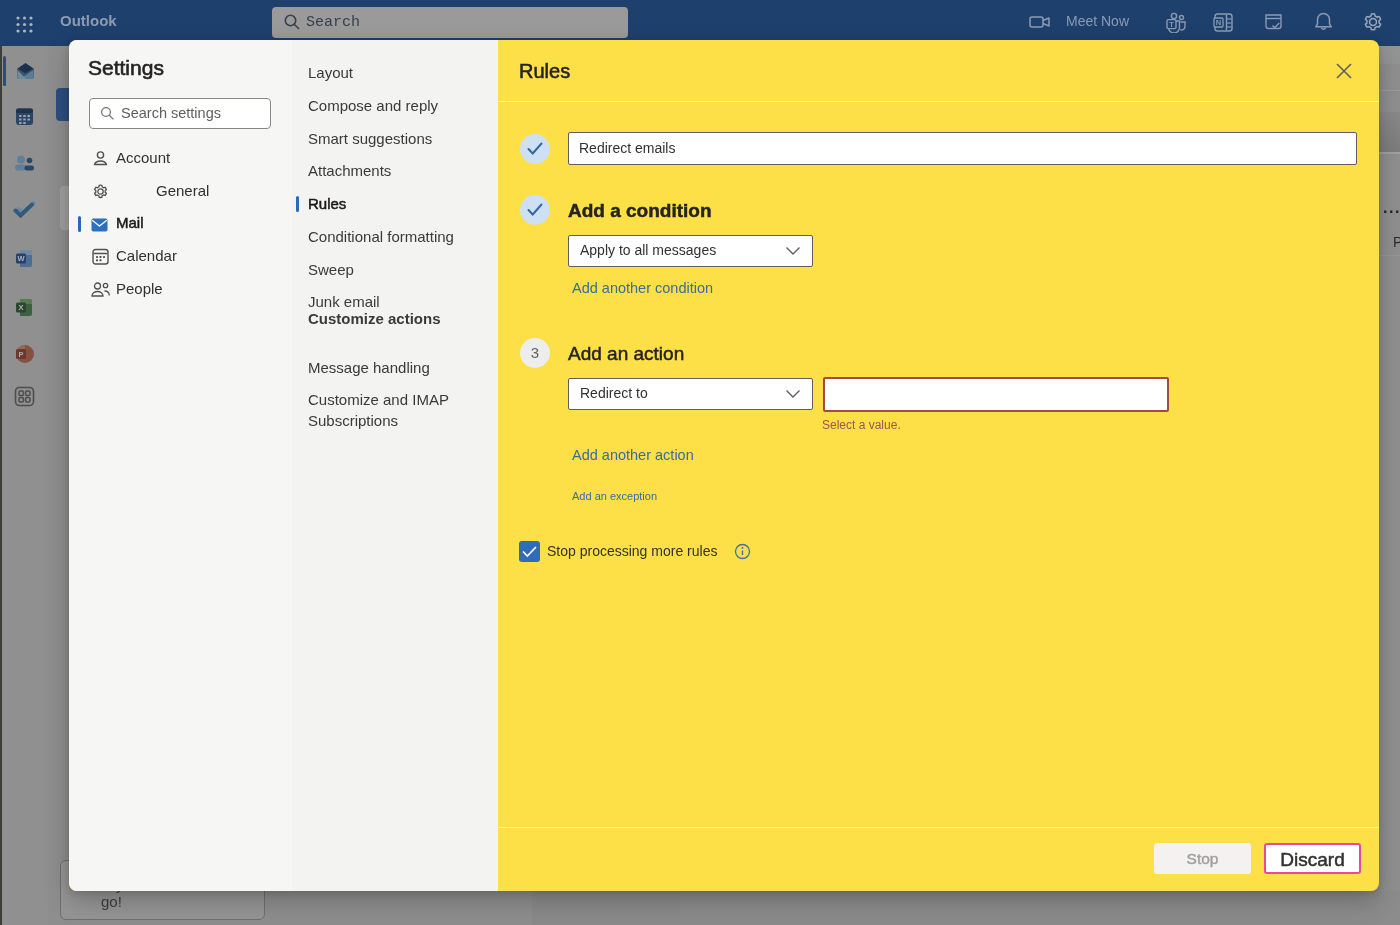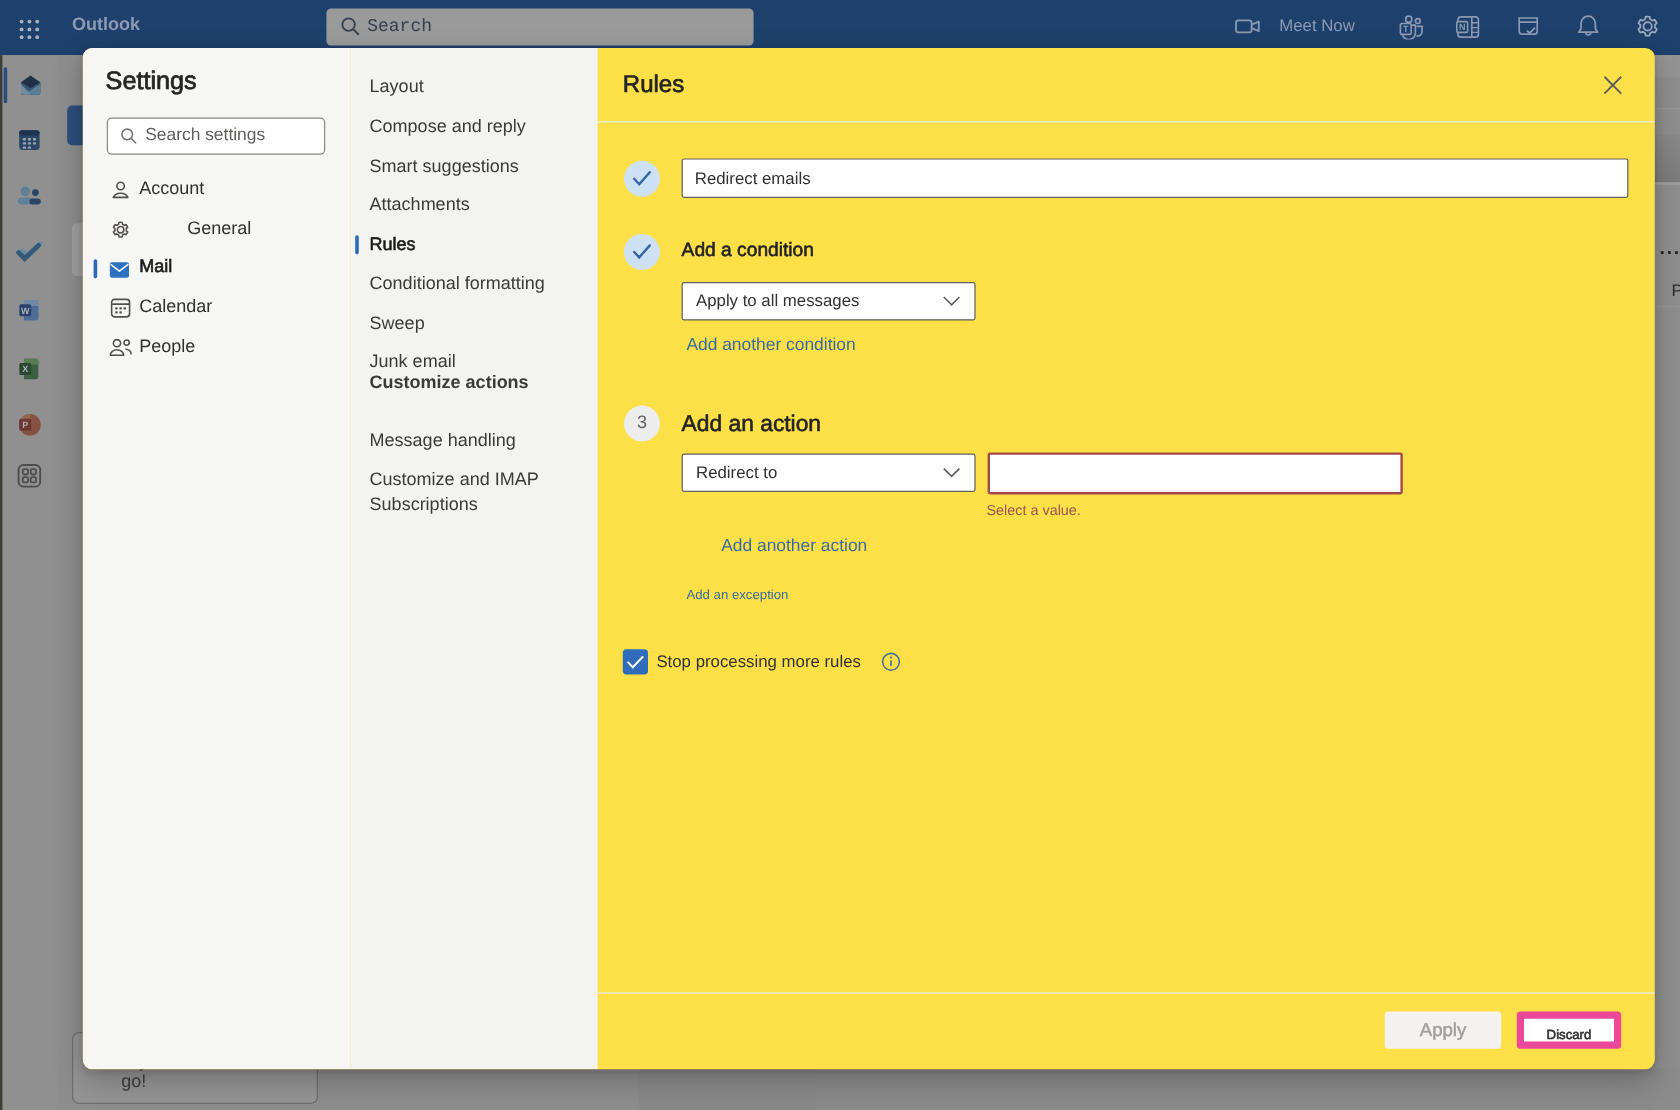--- a/index.html
+++ b/index.html
@@ -250,49 +250,49 @@
   <svg class="abs" style="left:458px;top:102px;" width="16" height="14" viewBox="0 0 16 14">
     <path d="M1.5 7 l4.2 4.5 L14.5 1.5" fill="none" stroke="#35669f" stroke-width="2" stroke-linecap="round"></path>
   </svg>
   <div class="abs" style="left:499px;top:92px;width:789px;height:33px;background:#fff;border:1px solid #605e5c;border-radius:2px;"></div>
   <div class="abs" style="left:510px;top:100px;font-size:14px;color:#323130;">Redirect emails</div>
 
   <div class="abs" style="left:451px;top:155px;width:30px;height:30px;border-radius:50%;background:#cde0f4;"></div>
   <svg class="abs" style="left:458px;top:163px;" width="16" height="14" viewBox="0 0 16 14">
     <path d="M1.5 7 l4.2 4.5 L14.5 1.5" fill="none" stroke="#35669f" stroke-width="2" stroke-linecap="round"></path>
   </svg>
-  <div class="abs" style="left:499px;top:160px;font-size:16px;font-weight:400;-webkit-text-stroke:0.5px #252423;color:#252423;text-align:right;">Add a condition</div>
+  <div class="abs" style="left:499px;top:160px;font-size:19px;font-weight:700;-webkit-text-stroke:0.5px #252423;color:#252423;text-align:right;">Add a condition</div>
   <div class="abs" style="left:499px;top:195px;width:245px;height:32px;background:#fff;border:1px solid #605e5c;border-radius:2px;"></div>
   <div class="abs" style="left:511px;top:202px;font-size:14px;color:#323130;">Apply to all messages</div>
   <svg class="abs" style="left:716px;top:206px;" width="16" height="10" viewBox="0 0 16 10">
     <path d="M1.5 1.5 L8 8 L14.5 1.5" fill="none" stroke="#605e5c" stroke-width="1.4"></path>
   </svg>
   <div class="abs" style="left:503px;top:240px;font-size:14.5px;color:#3a6b9f;">Add another condition</div>
 
   <div class="abs" style="left:451px;top:298px;width:30px;height:30px;border-radius:50%;background:#ededed;"></div>
   <div class="abs" style="left:451px;top:304px;width:30px;text-align:center;font-size:15px;color:#616161;">3</div>
   <div class="abs" style="left:499px;top:303px;font-size:19px;font-weight:400;-webkit-text-stroke:0.5px #252423;color:#252423;">Add an action</div>
   <div class="abs" style="left:499px;top:338px;width:245px;height:32px;background:#fff;border:1px solid #605e5c;border-radius:2px;"></div>
   <div class="abs" style="left:511px;top:345px;font-size:14px;color:#323130;">Redirect to</div>
   <svg class="abs" style="left:716px;top:349px;" width="16" height="10" viewBox="0 0 16 10">
     <path d="M1.5 1.5 L8 8 L14.5 1.5" fill="none" stroke="#605e5c" stroke-width="1.4"></path>
   </svg>
   <div class="abs" style="left:754px;top:337px;width:346px;height:35px;background:#fff;border:2px solid #a34a47;border-radius:2px;"></div>
   <div class="abs" style="left:753px;top:378px;font-size:12px;color:#9c5355;">Select a value.</div>
 
-  <div class="abs" style="left:532px;top:407px;font-size:14.5px;color:#3a6b9f;">Add another action</div>
+  <div class="abs" style="left:503px;top:407px;font-size:14.5px;color:#3a6b9f;">Add another action</div>
   <div class="abs" style="left:503px;top:450px;font-size:11px;color:#3a6b9f;">Add an exception</div>
 
   <div class="abs" style="left:450px;top:501px;width:21px;height:21px;background:#2f6cbb;border-radius:3px;"></div>
   <svg class="abs" style="left:453px;top:506px;" width="15" height="12" viewBox="0 0 15 12">
     <path d="M1.5 6 l3.8 4 L13.5 1.5" fill="none" stroke="#fff" stroke-width="1.7" stroke-linecap="round"></path>
   </svg>
   <div class="abs" style="left:478px;top:503px;font-size:14px;color:#323130;">Stop processing more rules</div>
   <svg class="abs" style="left:665px;top:503px;" width="17" height="17" viewBox="0 0 17 17">
     <circle cx="8.5" cy="8.5" r="7" fill="none" stroke="#41719c" stroke-width="1.3"></circle>
     <line x1="8.5" y1="7.5" x2="8.5" y2="12" stroke="#41719c" stroke-width="1.4"></line>
     <circle cx="8.5" cy="5" r="0.9" fill="#41719c"></circle>
   </svg>
 
   <div class="abs" style="left:429px;top:787px;width:881px;height:1px;background:#ededed;"></div>
-  <div class="abs" style="left:1085px;top:803px;width:97px;height:31px;background:#f3f2f1;border-radius:3px;text-align:center;line-height:31px;font-size:15.5px;font-weight:400;-webkit-text-stroke:0.4px #a19f9d;color:#a19f9d;">Apply</div>
-  <div class="abs" style="left:1195px;top:803px;width:87px;height:31px;background:#fff;border:6px solid #ec4899;border-radius:3px;text-align:center;line-height:29px;font-size:11px;font-weight:400;-webkit-text-stroke:0.5px #323130;color:#323130;">Discard</div>
+  <div class="abs" style="left:1085px;top:803px;width:97px;height:31px;background:#f3f2f1;border-radius:3px;text-align:center;line-height:31px;font-size:15.5px;font-weight:400;-webkit-text-stroke:0.4px #a19f9d;color:#a19f9d;">Stop</div>
+  <div class="abs" style="left:1195px;top:803px;width:97px;height:31px;background:#fff;border:2px solid #ec4899;border-radius:3px;text-align:center;line-height:29px;font-size:19px;font-weight:400;-webkit-text-stroke:0.5px #323130;color:#323130;">Discard</div>
 </div>
 
 </body></html>

